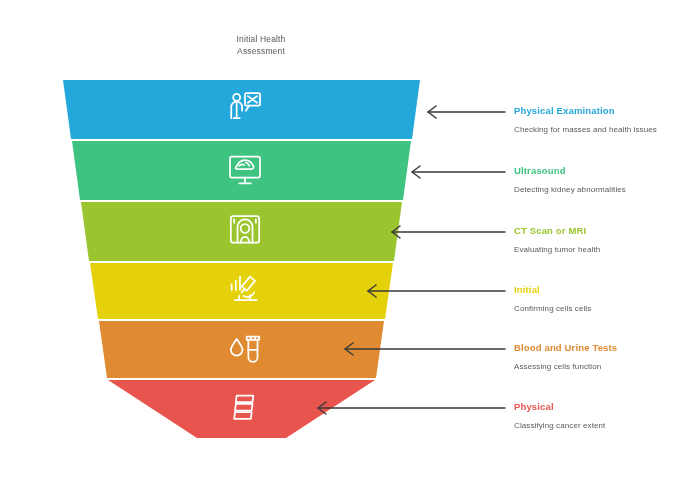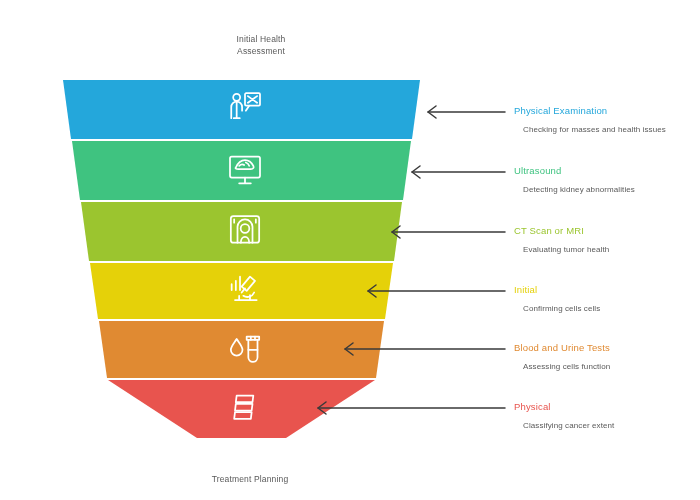--- a/index.html
+++ b/index.html
@@ -52,27 +52,27 @@
   
   .step-row {
     position: absolute;
     height: 54px;
   }
   .step-title {
     position: absolute;
     left: 0;
     top: 0;
     font-size: 9.5px;
-    font-weight: normal;
+    font-weight: bold;
     letter-spacing: 0.15px;
     white-space: nowrap;
   }
   .step-desc {
     position: absolute;
-    left: 9px;
+    left: 0;
     top: 19px;
     font-size: 8px;
     line-height: 11.5px;
     color: #5a5a5a;
     letter-spacing: 0.1px;
     width: 150px;
   }
 
   
   #arrows {
@@ -222,15 +222,14 @@
   <div class="step-row" style="left:514px; top:342px">
     <div class="step-title" style="color:#E08A32">Blood and Urine Tests</div>
     <div class="step-desc">Assessing cells function</div>
   </div>
 
   <div class="step-row" style="left:514px; top:401px">
     <div class="step-title" style="color:#E8544E">Physical</div>
     <div class="step-desc">Classifying cancer extent</div>
   </div>
 
-  <div class="caption" id="caption-bottom">Treatment Planning</div>
 
 </div>
 
 </body></html>

